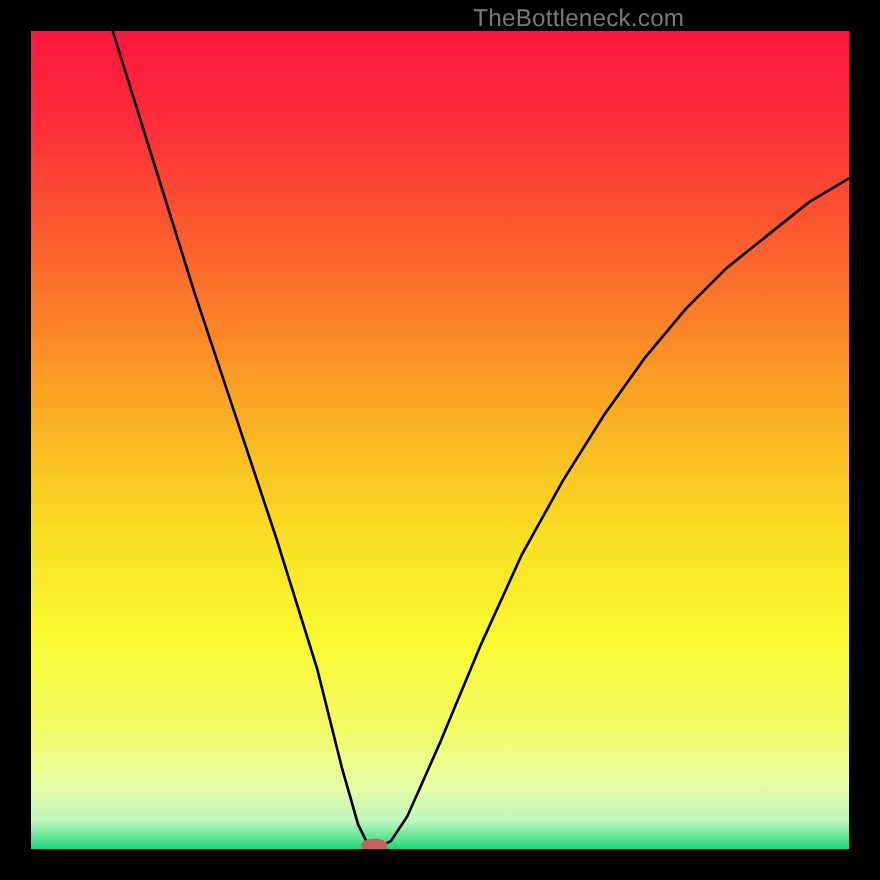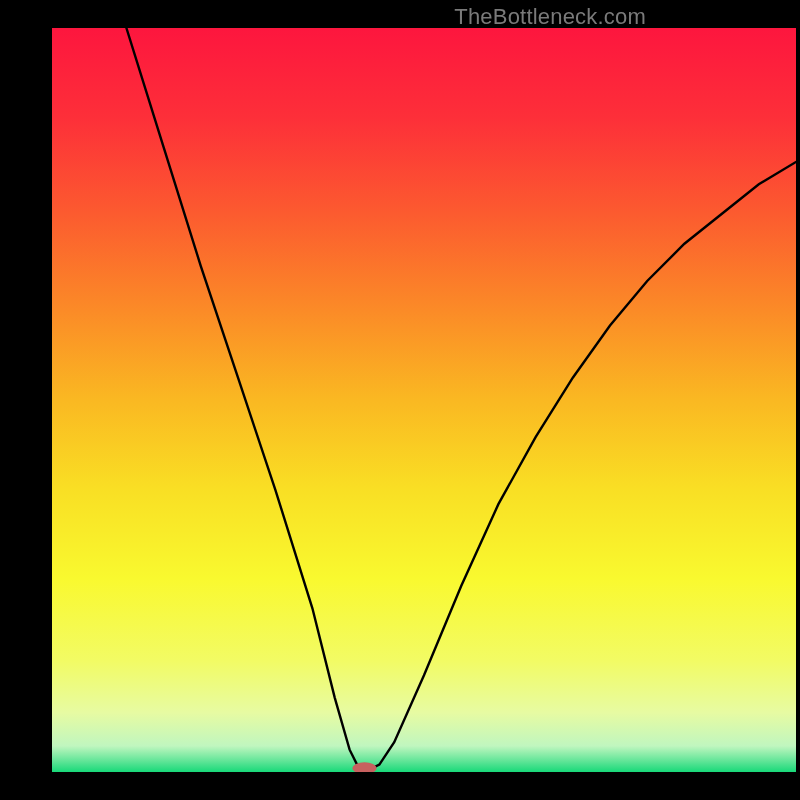--- a/index.html
+++ b/index.html
@@ -11,21 +11,20 @@
     overflow: hidden;
     font-family: Arial, Helvetica, sans-serif;
   }
   .frame {
     position: absolute;
     left: 0;
     top: 0;
     width: 632px;
     height: 800px;
     background: #000;
-    margin-left: 24px;
   }
   .plot {
     position: absolute;
     left: 28px;
     top: 28px;
     width: 744px;
     height: 744px;
     
   }
   .watermark {

